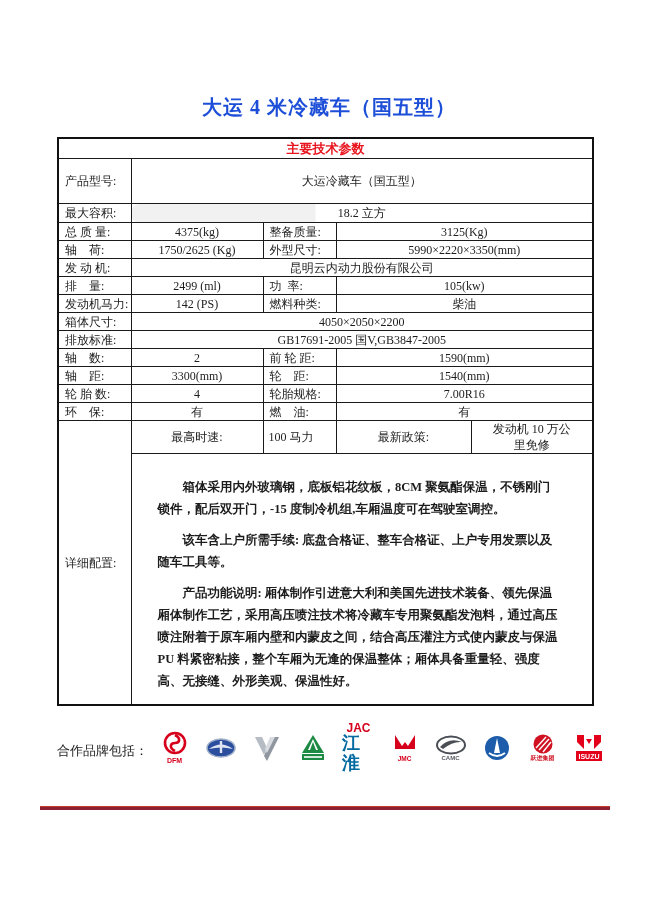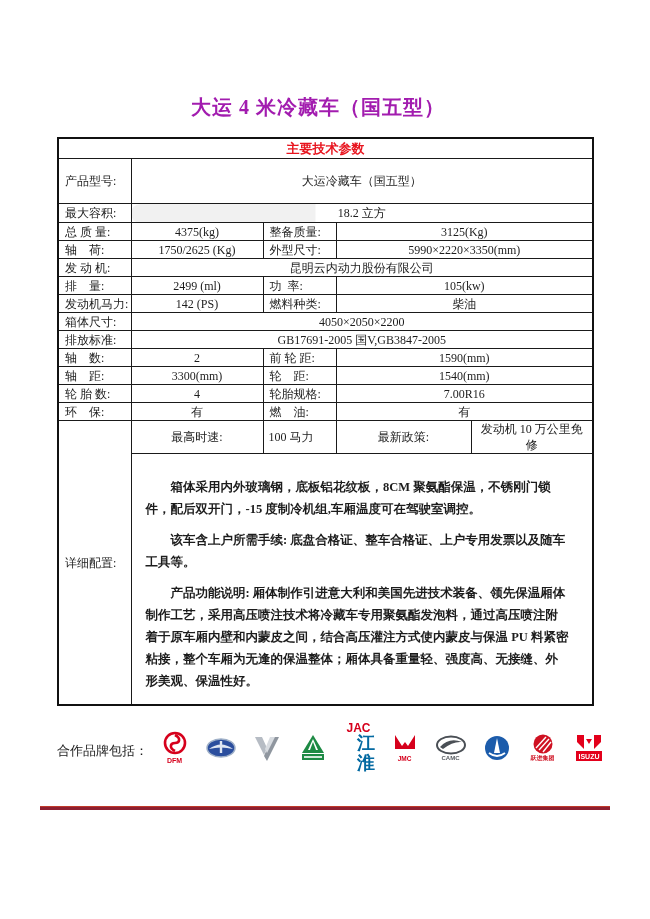--- a/index.html
+++ b/index.html
@@ -2,32 +2,32 @@
 <html><head>
 <meta charset="utf-8">
 <style>
   html,body{margin:0;padding:0;background:#ffffff;}
   body{
     width:650px;height:919px;position:relative;overflow:hidden;
     font-family:"Liberation Serif","DejaVu Serif",serif;
     color:#1c1c1c;
   }
   .doc-title{
-    position:absolute;top:94px;left:0;width:636px;
+    position:absolute;top:94px;left:11px;width:636px;
     text-align:center;font-size:20px;font-weight:bold;letter-spacing:1px;
-    color:#a21caf;
+    color:#1d4ed8;
   }
   .spec-table{
     position:absolute;top:137px;left:57px;width:535px;
     border-collapse:collapse;table-layout:fixed;
     font-size:12px;
   }
   .spec-table td{
     border:1px solid #1a1a1a;
-    padding:0 8px;
+    padding:0 20px;
     line-height:16px;
     overflow:hidden;
   }
   .spec-table{border:2px solid #111;}
   .th-row td{
     text-align:center;font-weight:bold;font-size:13px;height:19px;
     color:#e8141e;
   }
   .lbl{white-space:pre;padding-left:6px !important;}
   .val{text-align:center;border-radius:20px;}
@@ -42,21 +42,21 @@
     padding:22px 6px 0 6px;font-weight:bold;font-size:12.5px;line-height:22px;
   }
   .detail-text-cell p{margin:0 8px 9px 0;text-indent:2em;}
   .speed-val{padding-left:5px !important;}
   .partners{
     position:absolute;top:722px;left:57px;width:555px;
     display:flex;align-items:center;
   }
   .partners-label{font-size:13px;white-space:nowrap;margin-right:10px;padding-top:6px;}
   .brand-row{display:flex;align-items:center;gap:13px;}
-  .brand{display:flex;flex-direction:column;align-items:center;width:33px;text-align:right;}
+  .brand{display:flex;flex-direction:column;align-items:center;width:33px;}
   .brand-text{font-family:"Liberation Sans","DejaVu Sans",sans-serif;font-weight:bold;line-height:1;}
   .red-rule{
     position:absolute;top:806px;left:40px;width:570px;height:3px;
     background:#8e1f30;border-top:1px solid #c0392b;
   }
 </style>
 </head>
 <body>
 
 <div class="doc-title">大运 4 米冷藏车（国五型）</div>

